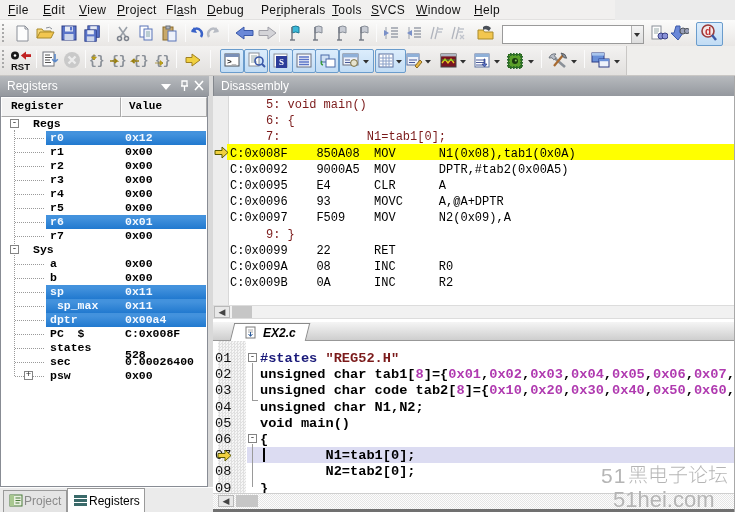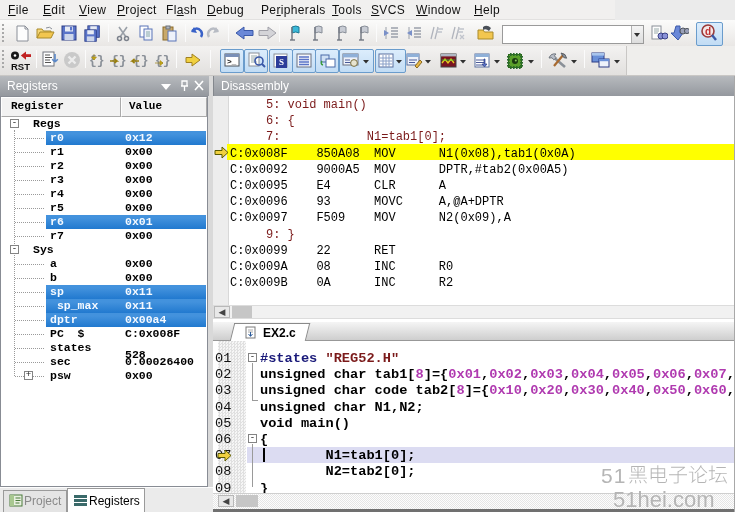--- a/index.html
+++ b/index.html
@@ -454,21 +454,21 @@
 <div id="disascroll" class="abs"></div>
 <div class="sbarbtn" style="left:214px;top:306px;">◀</div>
 <div class="abs" style="left:232px;top:306px;width:20px;height:12px;background:#c6c6c6;"></div>
 <div id="srctabbar" class="abs"></div>
 <div class="abs" style="left:232px;top:323px;width:76px;height:18px;background:#fff;border:1px solid #8a8a8a;border-bottom:none;transform:skewX(-14deg);"></div>
 <svg class="abs" style="left:245px;top:326px" width="13" height="13" viewBox="0 0 13 13">
     <rect x="1" y="1" width="9" height="11" fill="#fff" stroke="#7a7a7a"></rect>
     <path d="M3 4h5M3 6h5" stroke="#aaa"></path>
     <path d="M5.5 6 v4 M3.5 8 l2 2.4 2 -2.4" stroke="#2a5a9a" fill="none"></path>
   </svg>
-<div class="abs" style="left:263px;top:326px;font-size:12px;font-weight:bold;color:#000;">EX2.c</div>
+<div class="abs" style="left:263px;top:326px;font-size:12px;font-weight:bold;color:#000;font-style:italic;">EX2.c</div>
 <div id="srcframe" class="abs"></div>
 <div id="srcmargin" class="abs"></div>
 <div id="foldgut" class="abs"></div>
 <div id="srchlband" class="abs"></div>
 <pre id="lnums" class="abs">01
 02
 03
 04
 05
 06

